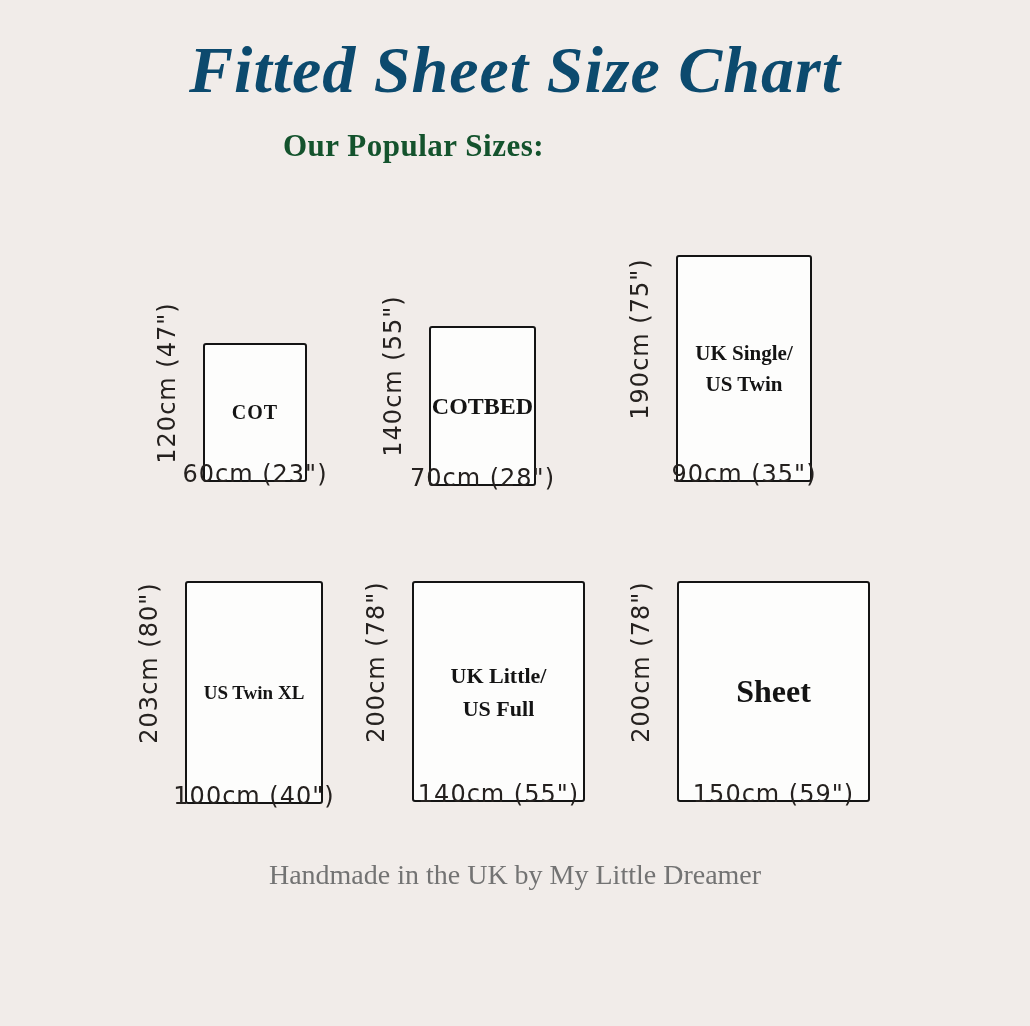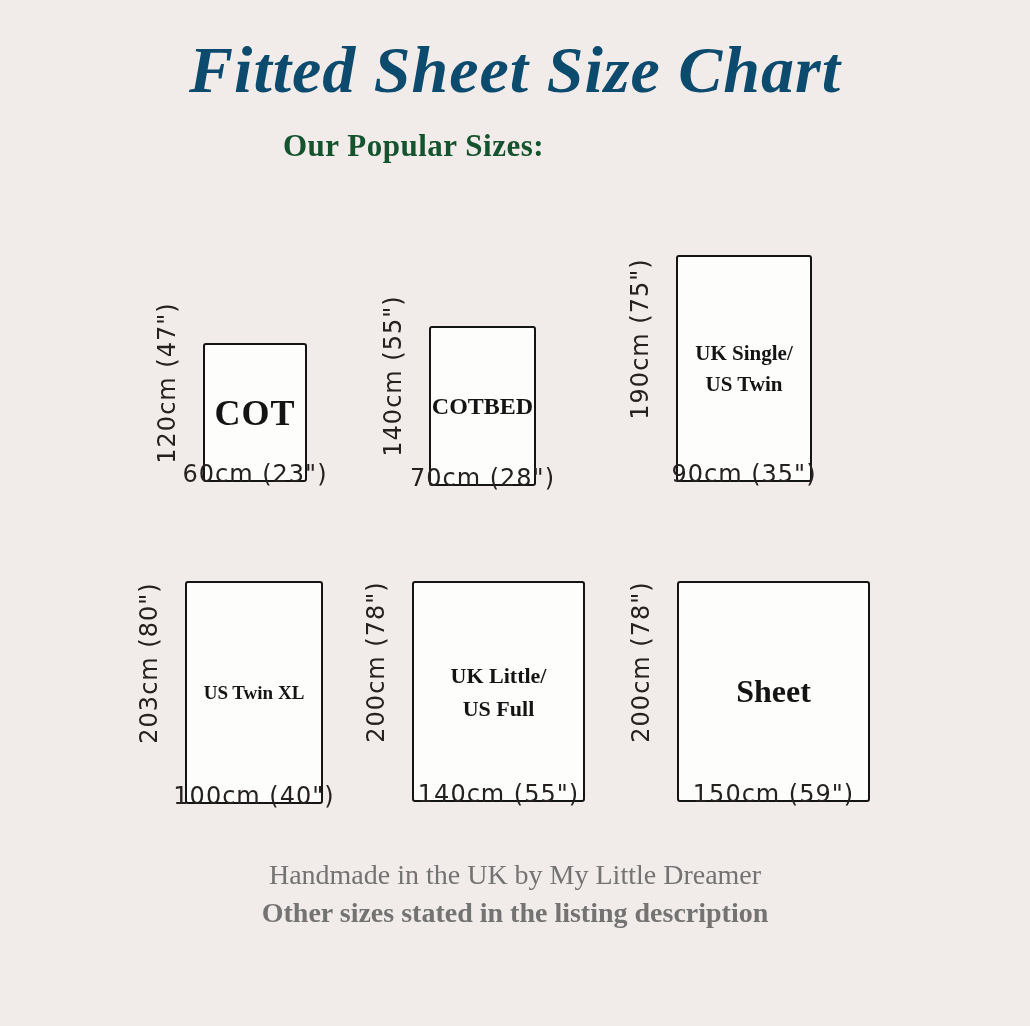--- a/index.html
+++ b/index.html
@@ -54,21 +54,21 @@
   .bed .vlabel {
     position: absolute; left: -50px; top: 50%;
     transform-origin: 0 0;
     transform: rotate(-90deg) translateX(-50%);
     white-space: nowrap;
     font-size: 24px; letter-spacing: 1px; color: #25211f;
   }
 
   
   .bed-cot    { left: 203px; top: 313px; width: 104px; height: 139px; }
-  .bed-cot .bedname    { font-size: 36px; letter-spacing: 1px; }
+  .bed-cot .bedname    { font-size: 20px; letter-spacing: 1px; }
   .bed-cotbed { left: 429px; top: 296px; width: 107px; height: 160px; }
   .bed-cotbed .bedname { font-size: 24px; }
   .bed-single { left: 676px; top: 225px; width: 136px; height: 227px; }
   .bed-single .bedname { font-size: 21px; line-height: 31px; }
   .bed-twinxl { left: 185px; top: 551px; width: 138px; height: 223px; }
   .bed-twinxl .bedname { font-size: 19px; }
   .bed-double { left: 412px; top: 551px; width: 173px; height: 221px; }
   .bed-double .bedname { font-size: 22px; line-height: 33px; }
   .bed-king   { left: 677px; top: 551px; width: 193px; height: 221px; }
   .bed-king .bedname   { font-size: 32px; }
@@ -150,14 +150,13 @@
     <div class="bedname">
       <div class="nl1">Sheet</div>
 
     </div>
   </div>
   <div class="hlabel">150cm (59")</div>
 </div>
 
 <div class="footer">
   <div>Handmade in the UK by My Little Dreamer</div>
-  <div class="bold">Other sizes stated in the listing description</div>
 </div>
 
 </body></html>

